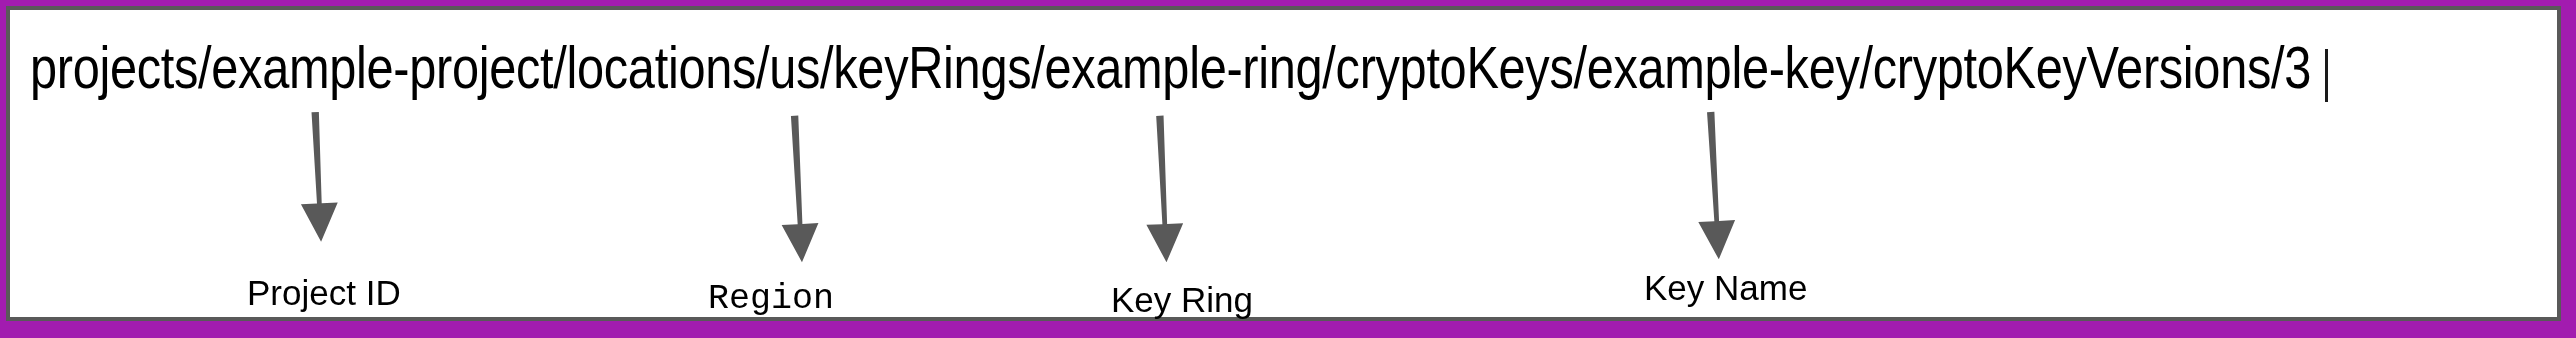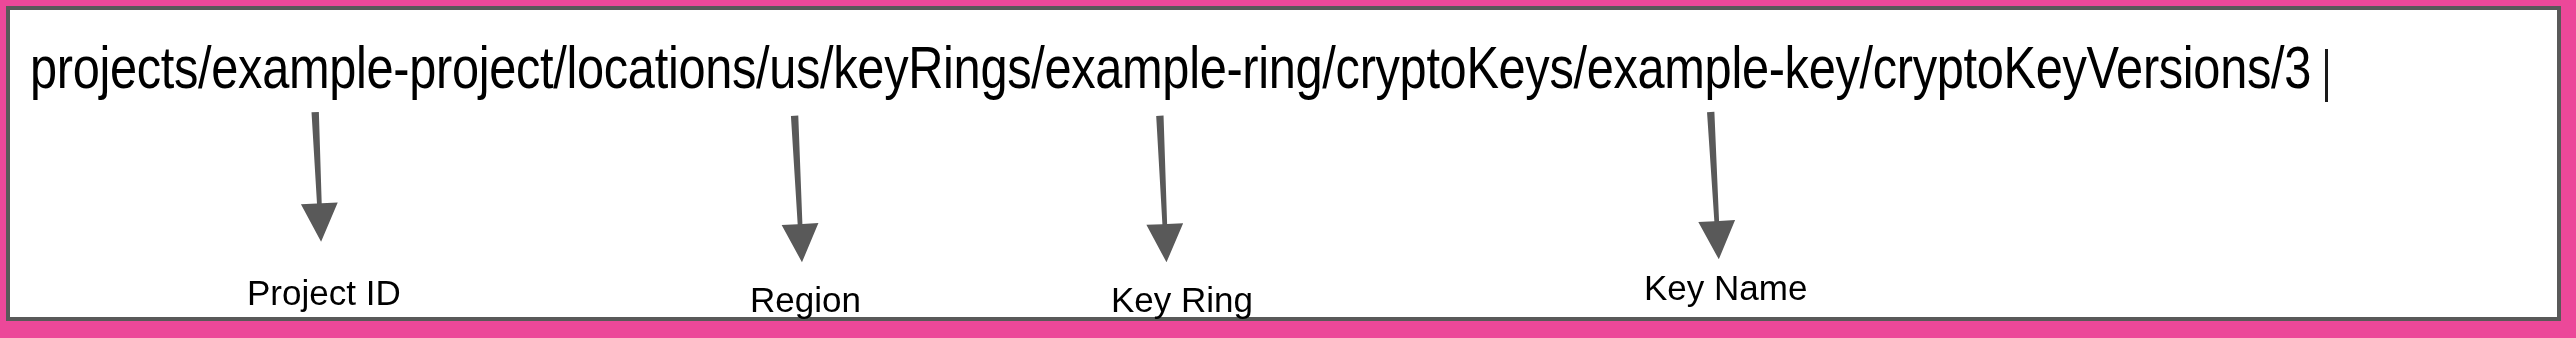--- a/index.html
+++ b/index.html
@@ -8,21 +8,21 @@
     padding: 0;
     background: #ffffff;
   }
   body {
     font-family: "Liberation Sans", sans-serif;
   }
   #canvas {
     position: relative;
     width: 2576px;
     height: 339px;
-    background: #ec4899;
+    background: #a21caf;
     overflow: hidden;
   }
   #frame {
     position: absolute;
     left: 5.9px;
     top: 5.9px;
     width: 2555px;
     height: 315px;
     border: 4.4px solid #595959;
     box-sizing: border-box;
@@ -74,21 +74,21 @@
   </div>
 
   <div id="annotation-layer">
       <svg class="arrow-svg" width="2576" height="339" style="left: 0px; top: 0px;" viewBox="0 0 3498 460">
         <polygon points="423.01,152.23 430.44,276.20 408.66,277.19 436.00,328.00 458.61,274.92 436.84,275.91 432.99,151.77" class="arrow-body" fill="#595959"></polygon>
       </svg>
       <div class="annotation-label" style="left: 247px; top: 275px; color: rgb(0, 0, 0);">Project ID</div>
       <svg class="arrow-svg" width="2576" height="339" style="left: 0px; top: 0px;" viewBox="0 0 3498 460">
         <polygon points="1074.01,157.25 1083.19,304.23 1061.42,305.32 1089.00,356.00 1111.36,302.81 1089.59,303.90 1083.99,156.75" class="arrow-body" fill="#595959"></polygon>
       </svg>
-      <div class="annotation-label" style="left: 750px; top: 282px; color: rgb(0, 0, 0);">Region</div>
+      <div class="annotation-label" style="left: 708px; top: 282px; color: rgb(0, 0, 0); font-family: Liberation Mono, monospace;">Region</div>
       <svg class="arrow-svg" width="2576" height="339" style="left: 0px; top: 0px;" viewBox="0 0 3498 460">
         <polygon points="1570.01,157.23 1578.45,304.20 1556.68,305.18 1584.00,356.00 1606.63,302.92 1584.85,303.91 1579.99,156.77" class="arrow-body" fill="#595959"></polygon>
       </svg>
       <div class="annotation-label" style="left: 1111px; top: 282px; color: rgb(0, 0, 0);">Key Ring</div>
       <svg class="arrow-svg" width="2576" height="339" style="left: 0px; top: 0px;" viewBox="0 0 3498 460">
         <polygon points="2318.01,152.27 2327.95,300.25 2306.18,301.45 2334.00,352.00 2356.11,298.71 2334.34,299.90 2327.99,151.73" class="arrow-body" fill="#595959"></polygon>
       </svg>
       <div class="annotation-label" style="left: 1644px; top: 270px; color: rgb(0, 0, 0);">Key Name</div>
     </div>
 

